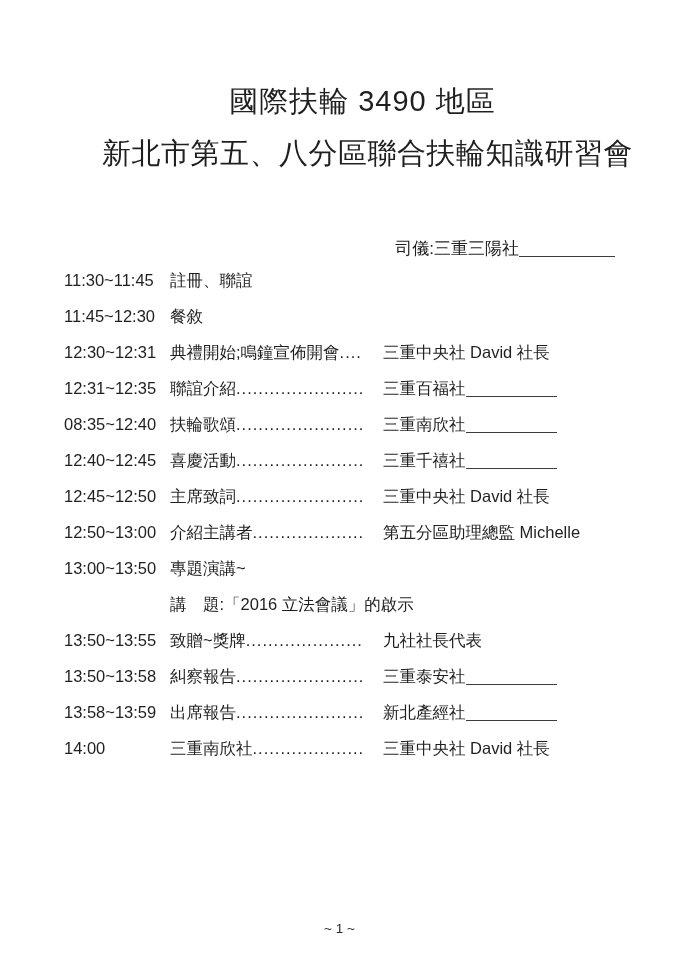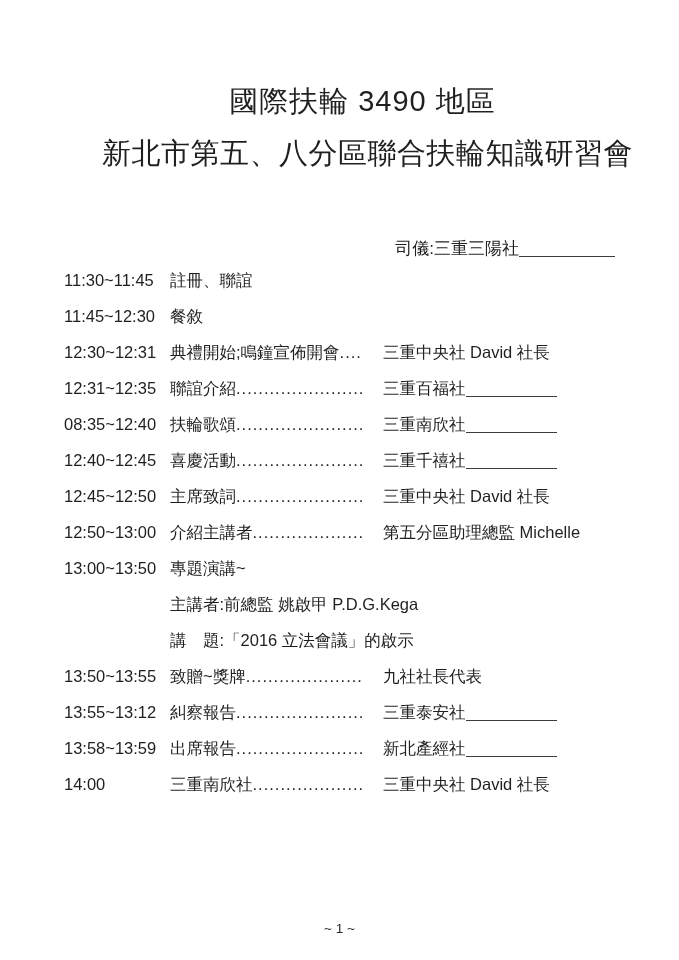--- a/index.html
+++ b/index.html
@@ -113,27 +113,26 @@
     <div class="row"><span class="time">08:35~12:40</span><span class="lead"><span>扶輪歌頌</span><span class="dots">........................................</span></span><span class="assignee">三重南欣社</span><span class="blank"></span></div>
 
     <div class="row"><span class="time">12:40~12:45</span><span class="lead"><span>喜慶活動</span><span class="dots">........................................</span></span><span class="assignee">三重千禧社</span><span class="blank"></span></div>
 
     <div class="row"><span class="time">12:45~12:50</span><span class="lead"><span>主席致詞</span><span class="dots">........................................</span></span><span class="assignee">三重中央社 David 社長</span></div>
 
     <div class="row"><span class="time">12:50~13:00</span><span class="lead"><span>介紹主講者</span><span class="dots">......................................</span></span><span class="assignee">第五分區助理總監 Michelle</span></div>
 
     <div class="row"><span class="time">13:00~13:50</span><span class="lead free"><span>專題演講~</span></span></div>
 
-    <div class="row"><span class="time"></span><span class="lead free"><span>主講者:前總監 姚啟甲 P.D.G.Kega</span></span></div>
 
     <div class="row"><span class="time"></span><span class="lead free"><span>講　題:「2016 立法會議」的啟示</span></span></div>
 
     <div class="row"><span class="time">13:50~13:55</span><span class="lead"><span>致贈~獎牌</span><span class="dots">......................................</span></span><span class="assignee">九社社長代表</span></div>
 
-    <div class="row"><span class="time">13:55~13:12</span><span class="lead"><span>糾察報告</span><span class="dots">........................................</span></span><span class="assignee">三重泰安社</span><span class="blank"></span></div>
+    <div class="row"><span class="time">13:50~13:58</span><span class="lead"><span>糾察報告</span><span class="dots">........................................</span></span><span class="assignee">三重泰安社</span><span class="blank"></span></div>
 
     <div class="row"><span class="time">13:58~13:59</span><span class="lead"><span>出席報告</span><span class="dots">........................................</span></span><span class="assignee">新北產經社</span><span class="blank"></span></div>
 
     <div class="row"><span class="time">14:00</span><span class="lead"><span>三重南欣社</span><span class="dots">....................................</span></span><span class="assignee">三重中央社 David 社長</span></div>
 
   </div>
 
   <div class="footer">~ 1 ~</div>
 
 </div>

